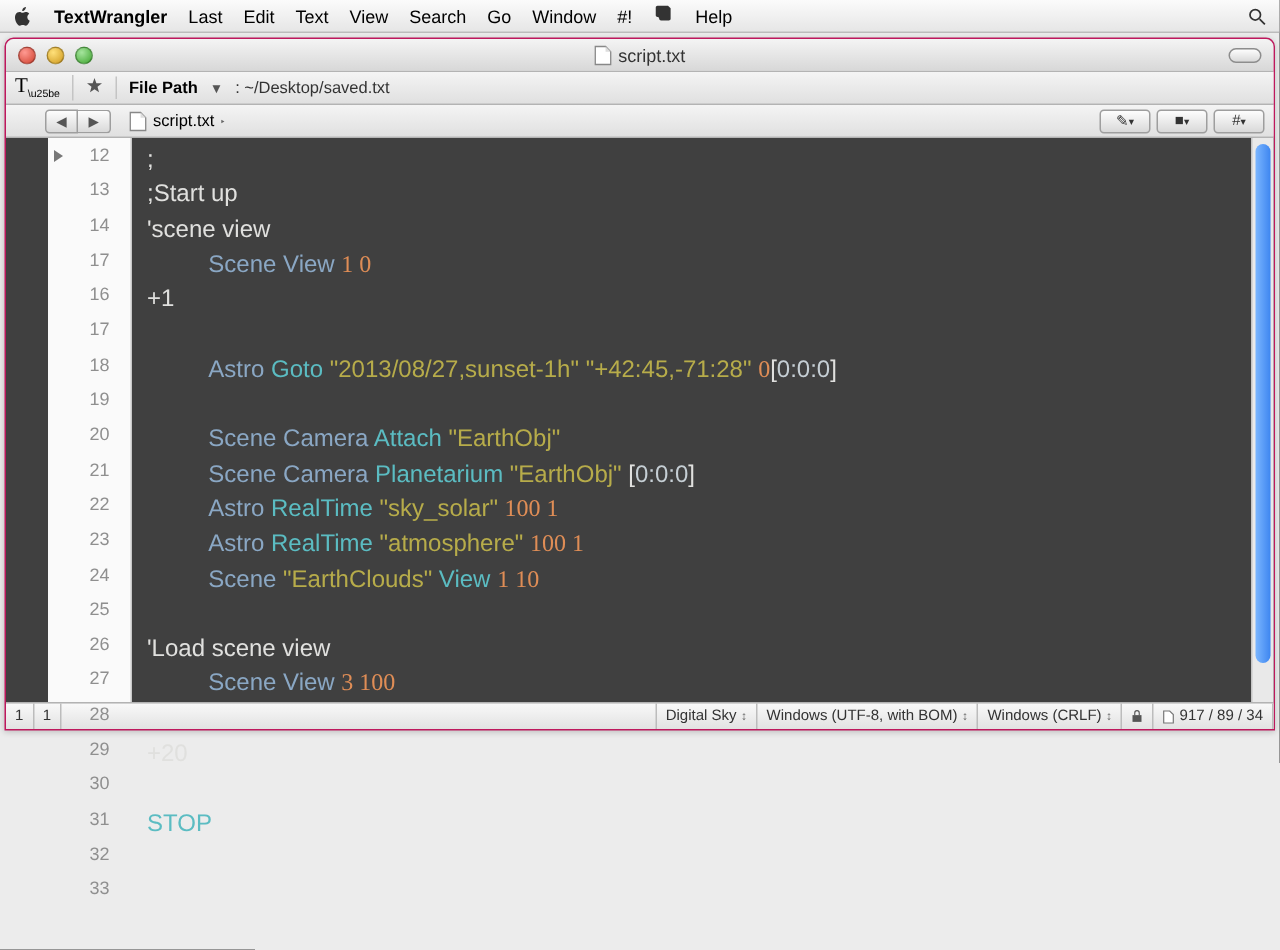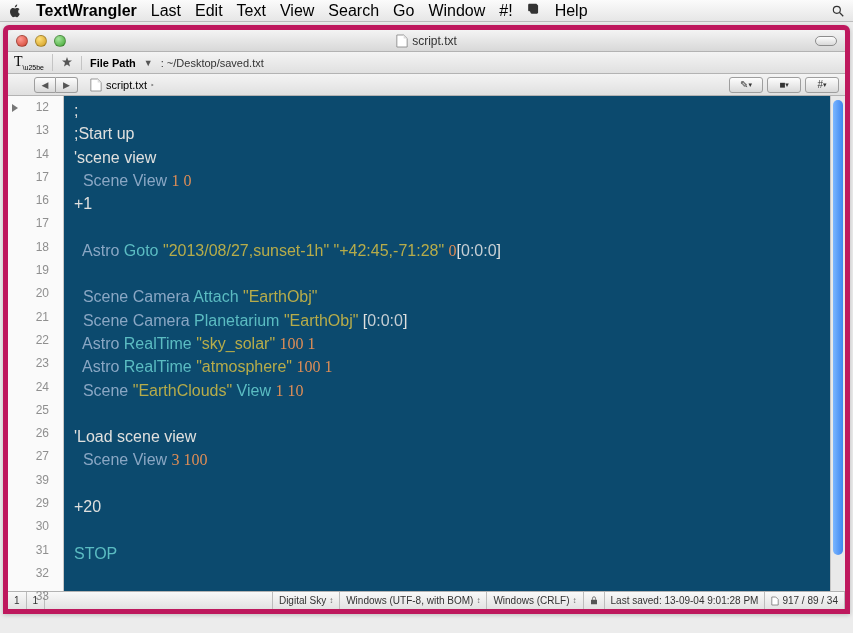--- a/index.html
+++ b/index.html
@@ -1,26 +1,26 @@
 <!DOCTYPE html>
 <html><head>
 <meta charset="utf-8">
 <style>
 * { margin: 0; padding: 0; box-sizing: border-box; font-family: "Lucida Grande", "Helvetica Neue", Arial, sans-serif; }
 body { width: 853px; height: 633px; background: #ececec; overflow: hidden; }
 
 
-.menubar { height: 22px; background: linear-gradient(#fbfbfb, #e6e6e6); border-bottom: 1px solid #bbb; display: flex; align-items: center; padding: 0 8px; font-size: 16px; gap: 14px; }
+.menubar { height: 22px; background: linear-gradient(#fbfbfb, #e6e6e6); border-bottom: 1px solid #bbb; display: flex; align-items: center; padding: 0 8px; font-size: 12px; gap: 14px; }
 .menubar .apple { width: 14px; height: 14px; }
 .menubar .apptitle { font-weight: bold; }
 .menubar .mitem { cursor: default; }
 .spotlight { margin-left: auto; display: flex; align-items: center; gap: 4px; }
 
 
-.window { margin: 3px 3px 0 3px; border: 5px solid #be185d; border-radius: 6px 6px 0 0; background: #e8e8e8; box-shadow: 0 1px 4px rgba(0,0,0,.2); }
+.window { margin: 3px 3px 0 3px; border: 1px solid #be185d; border-radius: 6px 6px 0 0; background: #e8e8e8; box-shadow: 0 1px 4px rgba(0,0,0,.2); }
 .titlebar { height: 22px; display: flex; align-items: center; position: relative; background: linear-gradient(#f4f4f4,#d8d8d8); border-radius: 6px 6px 0 0; border-bottom: 1px solid #b3b3b3; }
 .traffic { display: flex; gap: 7px; margin-left: 8px; }
 .tbtn { width: 12px; height: 12px; border-radius: 50%; border: 1px solid rgba(0,0,0,.25); }
 .tbtn.close { background: radial-gradient(circle at 35% 30%, #ff9a92, #d0412f); }
 .tbtn.min { background: radial-gradient(circle at 35% 30%, #ffe07a, #cf9a1f); }
 .tbtn.zoom { background: radial-gradient(circle at 35% 30%, #a6e59e, #3fa52f); }
 .wintitle { position: absolute; left: 0; right: 0; text-align: center; font-size: 12px; color: #333; display: flex; align-items: center; justify-content: center; gap: 4px; }
 .titleicon { width: 12px; height: 14px; display: inline-block; }
 .tbtn-oval { position: absolute; right: 8px; width: 22px; height: 10px; border-radius: 6px; border: 1px solid #8d8d8d; background: linear-gradient(#fdfdfd,#d9d9d9); }
 
@@ -36,28 +36,28 @@
 .tabbar { height: 22px; background: linear-gradient(#f4f4f4,#e0e0e0); border-bottom: 1px solid #b3b3b3; display: flex; align-items: center; padding-left: 28px; font-size: 11px; position: relative; }
 .navbtns { position: absolute; left: 26px; display: flex; gap: 0; }
 .navbtns .seg { width: 22px; height: 16px; border: 1px solid #9e9e9e; background: linear-gradient(#fdfdfd,#d9d9d9); display:flex; align-items:center; justify-content:center; font-size: 9px; color:#555; }
 .navbtns .seg:first-child{ border-radius: 3px 0 0 3px; }
 .navbtns .seg:last-child{ border-radius: 0 3px 3px 0; border-left: none; }
 .tab { margin-left: 54px; display:flex; align-items:center; gap: 4px; }
 .rightctrls { position:absolute; right:6px; display:flex; gap:4px; }
 .rightctrls .ctrl { width:34px; height:16px; border:1px solid #9e9e9e; border-radius:3px; background:linear-gradient(#fdfdfd,#d9d9d9); display:flex; align-items:center; justify-content:center; font-size:10px; color:#333; }
 
 
-.editor { display: flex; height: 495px; background: #0c4a6e; }
+.editor { display: flex; height: 376px; background: #404040; padding-left: 28px; }
 .gutter { width: 56px; background: #fafafa; border-right: 1px solid #c8c8c8; font-size: 12px; color: #8f8f8f; font-family: Menlo, Consolas, monospace; }
 .gutter .ln { height: 23.3px; line-height:23.3px; text-align: right; padding-right: 14px; position:relative; }
 .gutter .first .tri { position:absolute; left:4px; top:8px; width:0; height:0; border-left:6px solid #777; border-top:4px solid transparent; border-bottom:4px solid transparent; }
 .code { flex: 1; font-family: Menlo, Consolas, monospace; font-size: 16px; padding: 3px 0 0 10px; color: #d3d7cf; white-space: pre; position: relative; }
 .code .row { height: 23.3px; line-height: 23.3px; }
 .s-white { color: #e0e0de; }
-.s-blue { color: #8aa7c4; }
+.s-blue { color: #8aa7c4; margin-left: 32px; }
 .s-cyan { color: #5bbcc2; }
 .s-kw { color: #c5ced4; }
 .s-num { color: #df8d56; font-family: Liberation Serif, serif; }
 .s-yellow { color: #b7ac4a; }
 .scrollbar { width: 15px; background: #e9e9e9; border-left:1px solid #c5c5c5; position:relative; }
 .scrollbar .thumb { position:absolute; left:2px; right:2px; top:4px; height:92%; border-radius:6px; background: linear-gradient(to right,#7bb6ff,#3e86f0); }
 
 
 .statusbar { height: 18px; border-top: 1px solid #b3b3b3; background: linear-gradient(#f9f9f9,#e2e2e2); display: flex; align-items: center; font-size: 10px; color: #333; }
 .statusbar > div { border-right: 1px solid #bcbcbc; padding: 0 6px; height: 100%; display:flex; align-items:center; gap:3px; }
@@ -160,21 +160,21 @@
         <div class="ln">18</div>
         <div class="ln">19</div>
         <div class="ln">20</div>
         <div class="ln">21</div>
         <div class="ln">22</div>
         <div class="ln">23</div>
         <div class="ln">24</div>
         <div class="ln">25</div>
         <div class="ln">26</div>
         <div class="ln">27</div>
-        <div class="ln">39</div>
+        <div class="ln">28</div>
         <div class="ln">29</div>
         <div class="ln">30</div>
         <div class="ln">31</div>
         <div class="ln">32</div>
         <div class="ln">33</div>
       </div>
     <div class="code" id="code"><div class="row"><span class="s-white">;</span></div><div class="row"><span class="s-white">;Start up</span></div><div class="row"><span class="s-white">'scene view</span></div><div class="row"><span>  </span><span class="s-blue">Scene View</span><span> </span><span class="s-num">1 0</span></div><div class="row"><span class="s-white">+1</span></div><div class="row"></div><div class="row"><span>  </span><span class="s-blue">Astro</span><span> </span><span class="s-cyan">Goto</span><span> </span><span class="s-yellow">"2013/08/27,sunset-1h" "+42:45,-71:28"</span><span> </span><span class="s-num">0</span><span class="s-white">[</span><span class="s-kw">0:0:0</span><span class="s-white">]</span></div><div class="row"></div><div class="row"><span>  </span><span class="s-blue">Scene Camera</span><span> </span><span class="s-cyan">Attach</span><span> </span><span class="s-yellow">"EarthObj"</span></div><div class="row"><span>  </span><span class="s-blue">Scene Camera</span><span> </span><span class="s-cyan">Planetarium</span><span> </span><span class="s-yellow">"EarthObj"</span><span class="s-white"> [</span><span class="s-kw">0:0:0</span><span class="s-white">]</span></div><div class="row"><span>  </span><span class="s-blue">Astro</span><span> </span><span class="s-cyan">RealTime</span><span> </span><span class="s-yellow">"sky_solar"</span><span> </span><span class="s-num">100 1</span></div><div class="row"><span>  </span><span class="s-blue">Astro</span><span> </span><span class="s-cyan">RealTime</span><span> </span><span class="s-yellow">"atmosphere"</span><span> </span><span class="s-num">100 1</span></div><div class="row"><span>  </span><span class="s-blue">Scene</span><span> </span><span class="s-yellow">"EarthClouds"</span><span> </span><span class="s-cyan">View</span><span> </span><span class="s-num">1 10</span></div><div class="row"></div><div class="row"><span class="s-white">'Load scene view</span></div><div class="row"><span>  </span><span class="s-blue">Scene View</span><span> </span><span class="s-num">3 100</span></div><div class="row"></div><div class="row"><span class="s-white">+20</span></div><div class="row"></div><div class="row"><span class="s-cyan">STOP</span></div><div class="row"></div><div class="row"></div></div>
     <div class="scrollbar">
         <div class="thumb"></div>
       </div>
@@ -195,21 +195,20 @@
     <div>
         <span>Windows (CRLF)</span>
         <span class="arrow">↕</span>
       </div>
     <div>
         <svg class="lockicon" viewBox="0 0 10 12">
           <rect x="1" y="5" width="8" height="6" fill="#555"></rect>
           <path d="M3 5V3a2 2 0 014 0v2" fill="none" stroke="#555"></path>
         </svg>
       </div>
-    <div>Last saved: 13-09-04 9:01:28 PM</div>
     <div>
         <svg class="pageicon" viewBox="0 0 10 12">
           <path fill="#fff" stroke="#777" d="M1 1h5l3 3v7H1z"></path>
         </svg>
         <span>917 / 89 / 34</span>
       </div>
   </div>
 </div>
 
 </body></html>

